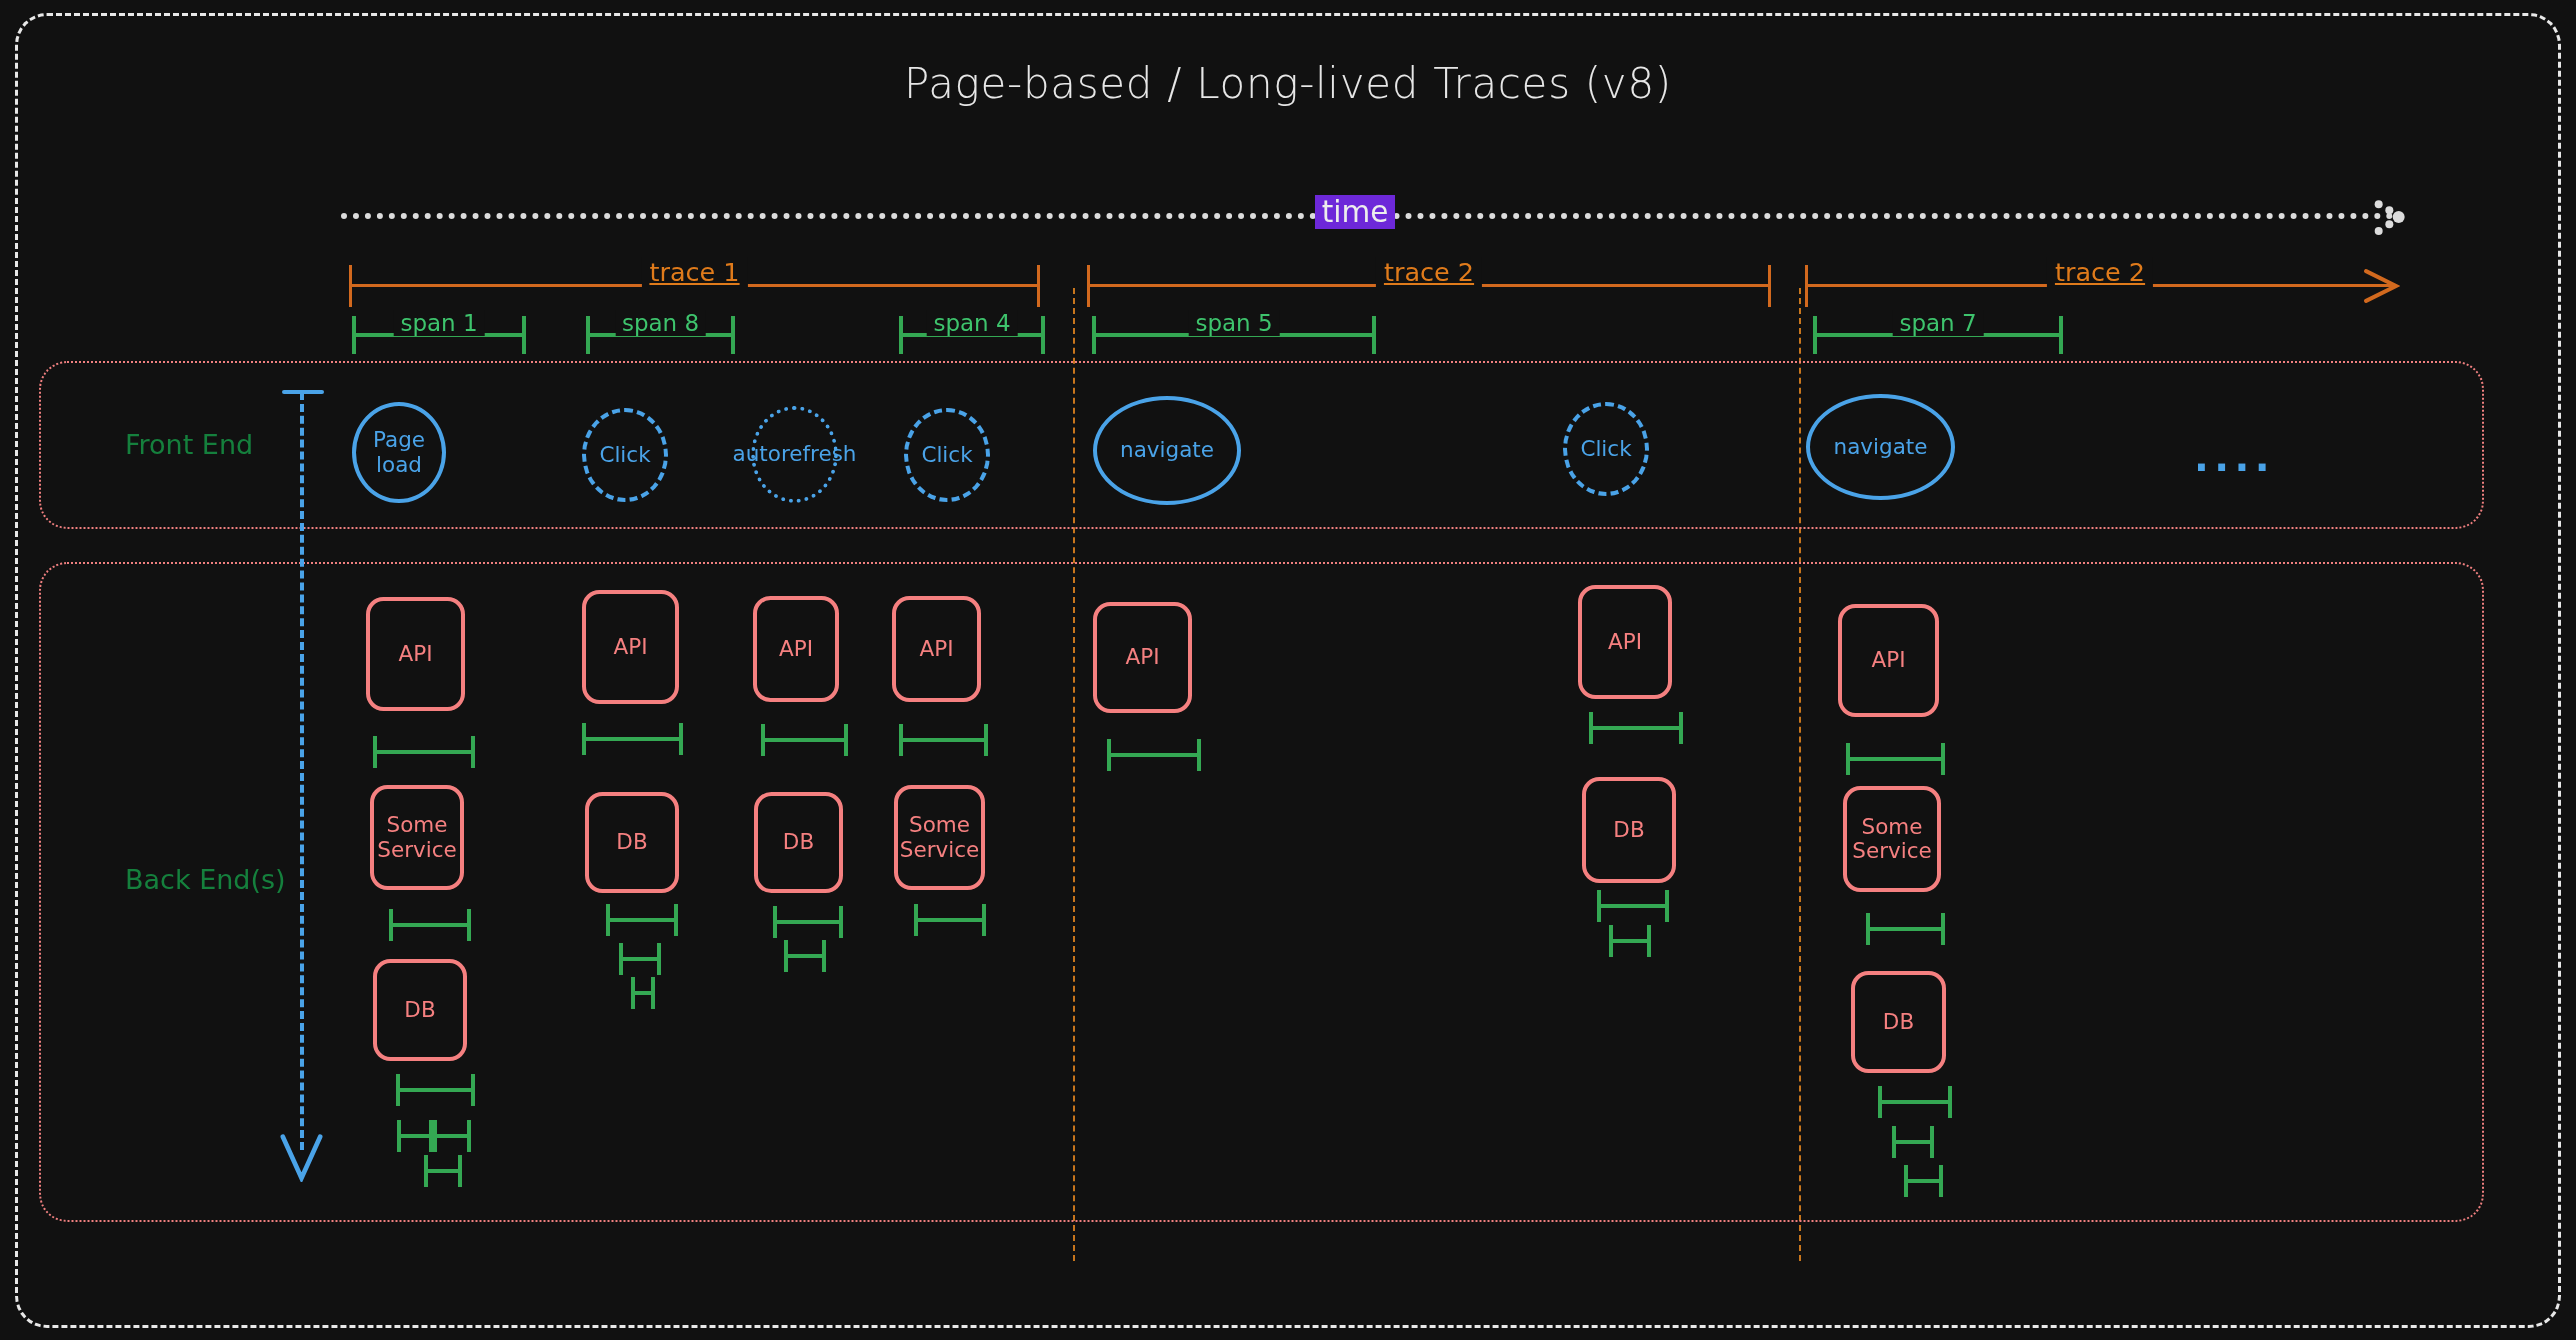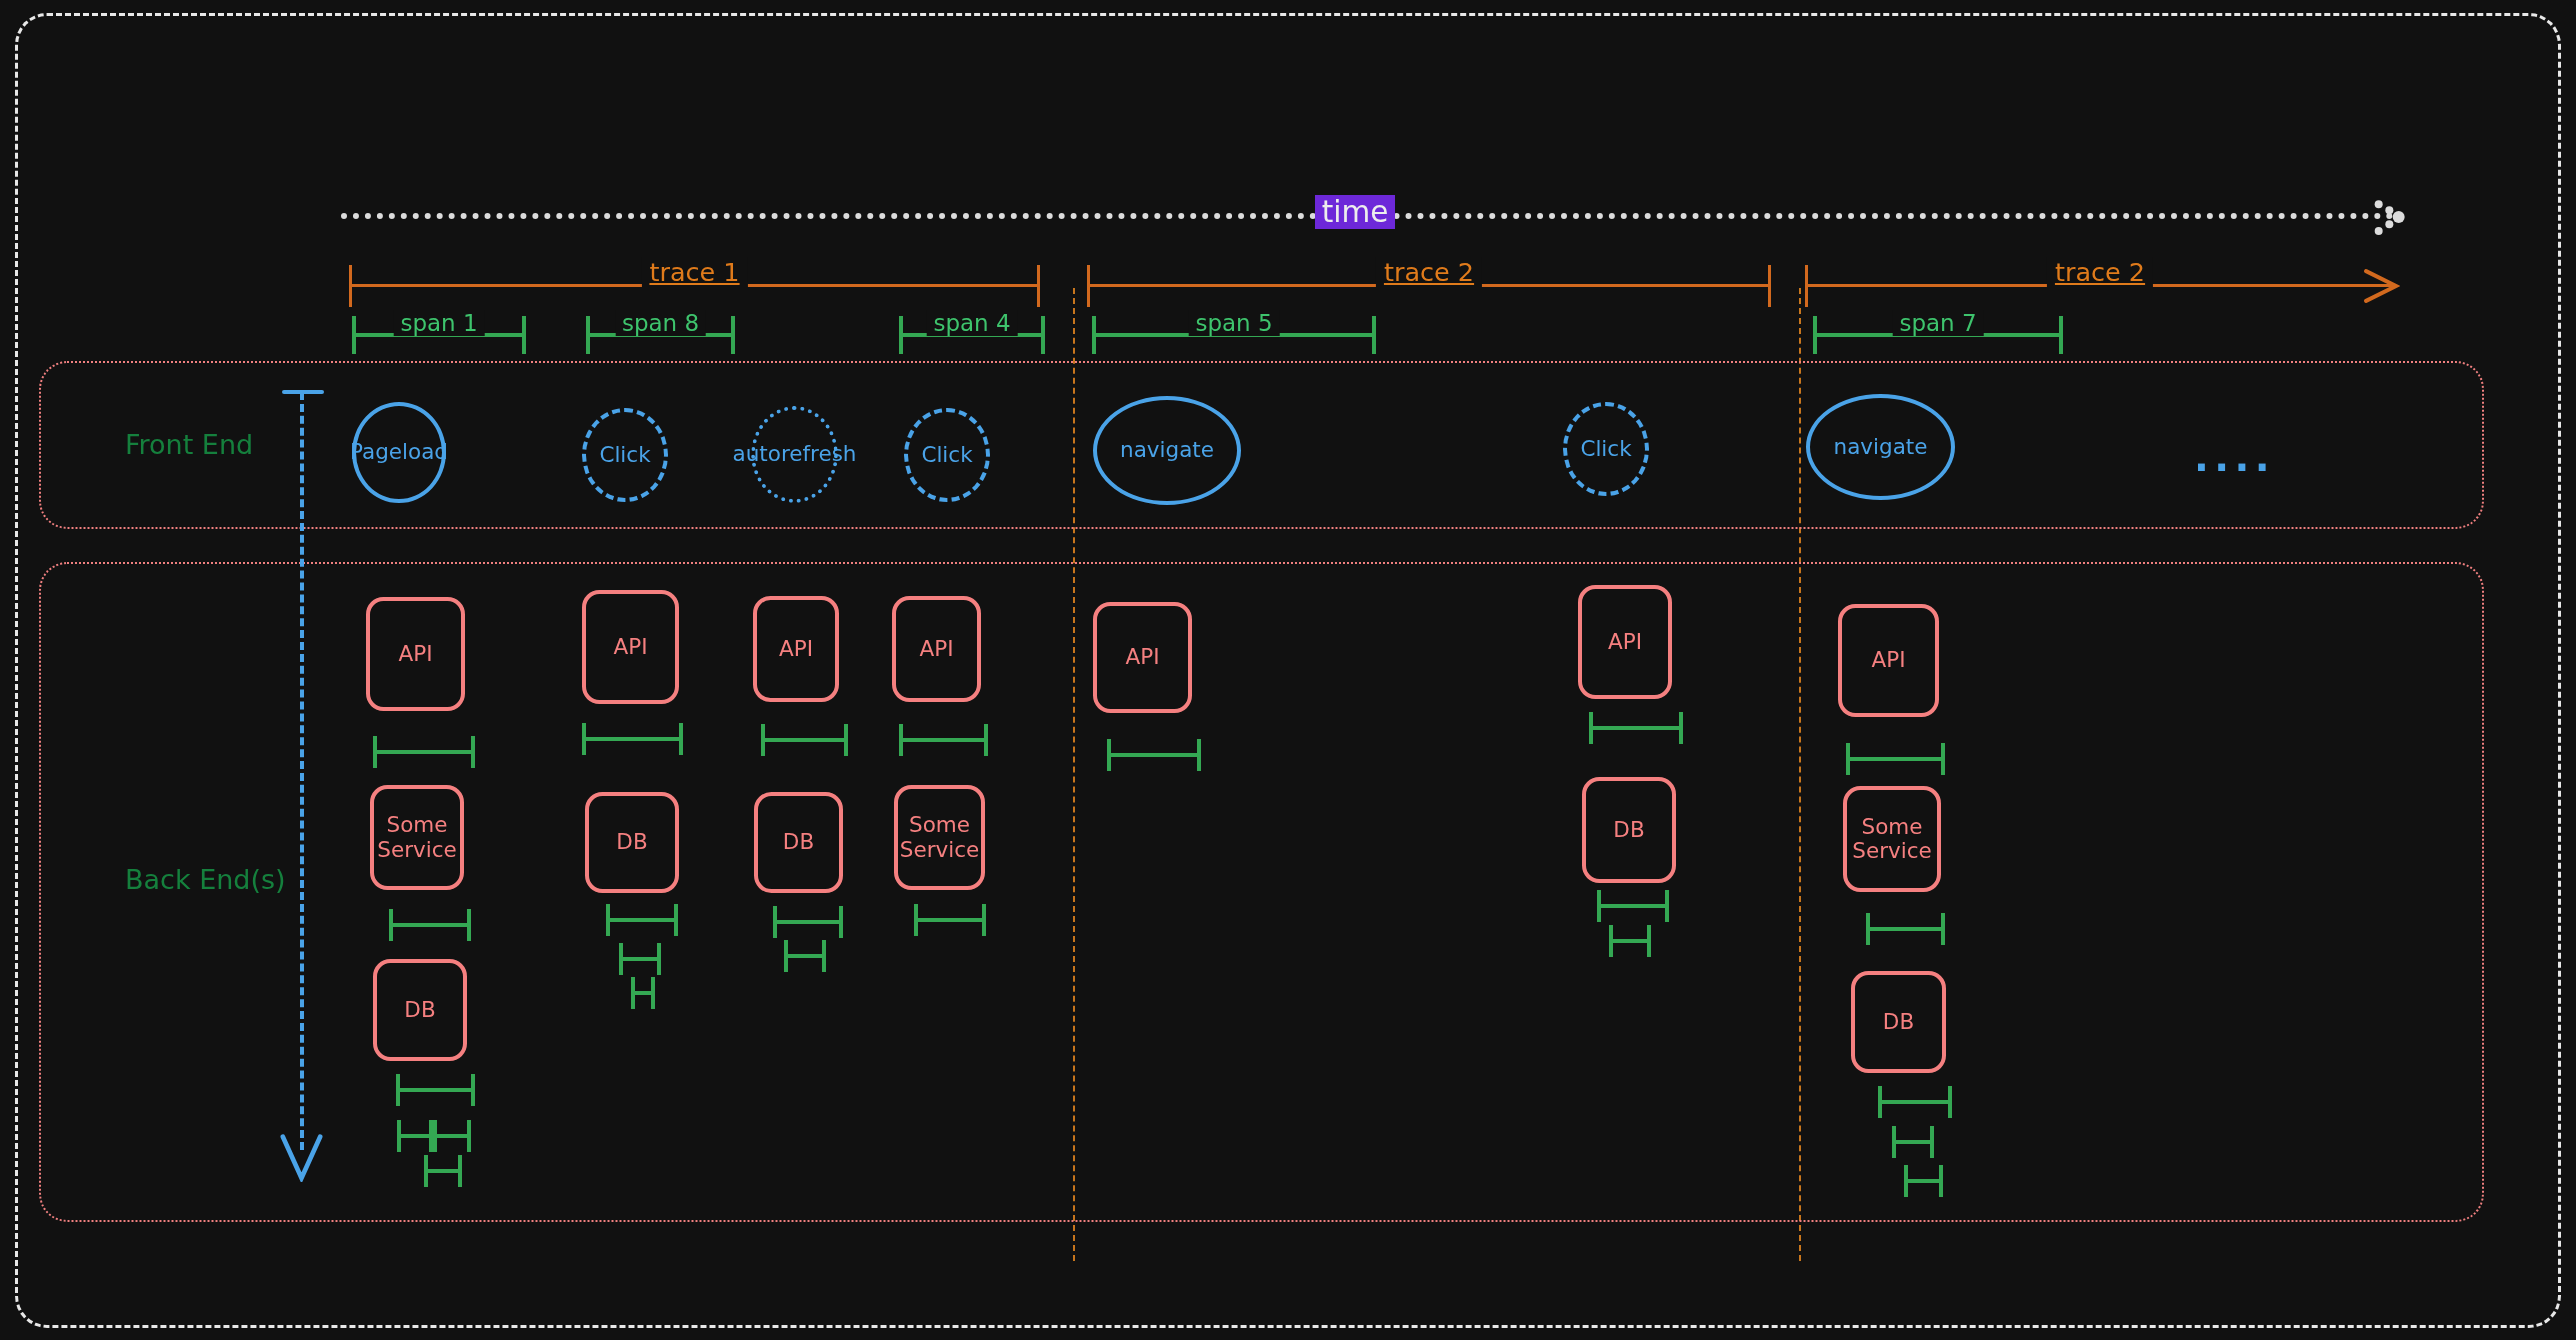--- a/index.html
+++ b/index.html
@@ -130,20 +130,21 @@
     color:#f58080; font-size:21.5px;
   }
 </style>
 </head>
 <body>
 
 <div id="stage">
 
   <div class="abs" id="outer-frame"></div>
 
+  <div class="abs" id="title">Page-based / Long-lived Traces (v8)</div>
 
   <div class="abs" id="time-line"></div>
   <div class="abs" id="time-label">time</div>
   <svg class="abs" id="time-arrow" viewBox="0 0 60 60">
     <circle cx="16" cy="8" r="6" fill="#dcdcdc"></circle>
     <circle cx="32" cy="17" r="6" fill="#dcdcdc"></circle>
     <circle cx="46" cy="27" r="9" fill="#dcdcdc"></circle>
     <circle cx="32" cy="38" r="6" fill="#dcdcdc"></circle>
     <circle cx="16" cy="48" r="6" fill="#dcdcdc"></circle>
   </svg>
@@ -186,21 +187,21 @@
       <div class="abs span-bar" style="left: 1092px; width: 284px; top: 333px;">
         <div class="span-cap left"></div>
         <div class="span-cap right"></div>
         <div class="span-label">span 5</div>
       </div>
       <div class="abs span-bar" style="left: 1813px; width: 250px; top: 333px;">
         <div class="span-cap left"></div>
         <div class="span-cap right"></div>
         <div class="span-label">span 7</div>
       </div>
-      <div class="abs fe-node solid" style="left: 352px; top: 402px; width: 94px; height: 101px;">
+      <div class="abs fe-node solid" style="left: 352px; top: 402px; width: 94px; height: 101px; flex-direction: column;">
         <div>Page</div>
         <div>load</div>
       </div>
       <div class="abs fe-node dashed" style="left: 582px; top: 408px; width: 86px; height: 94px;">
         <div>Click</div>
       </div>
       <div class="abs fe-node dotted" style="left: 751px; top: 406px; width: 87px; height: 97px;">
         <div>auto</div>
         <div>refresh</div>
       </div>

